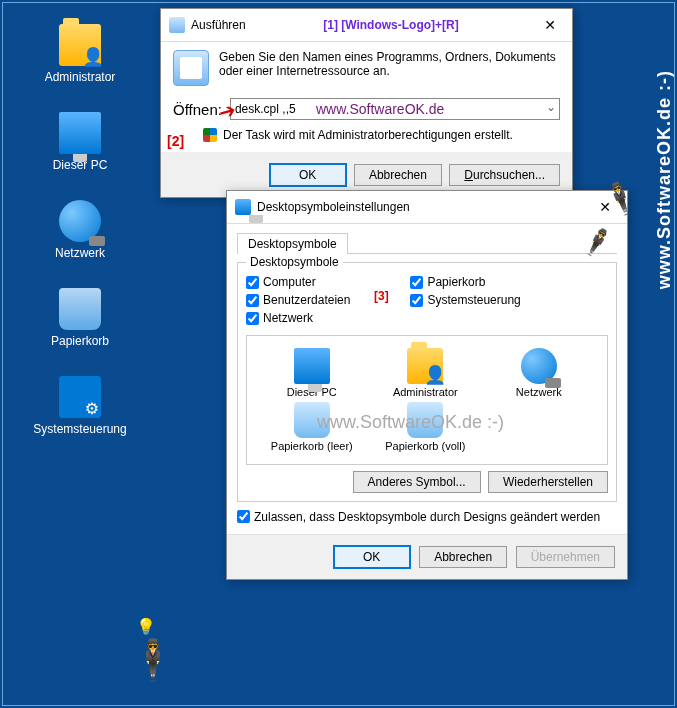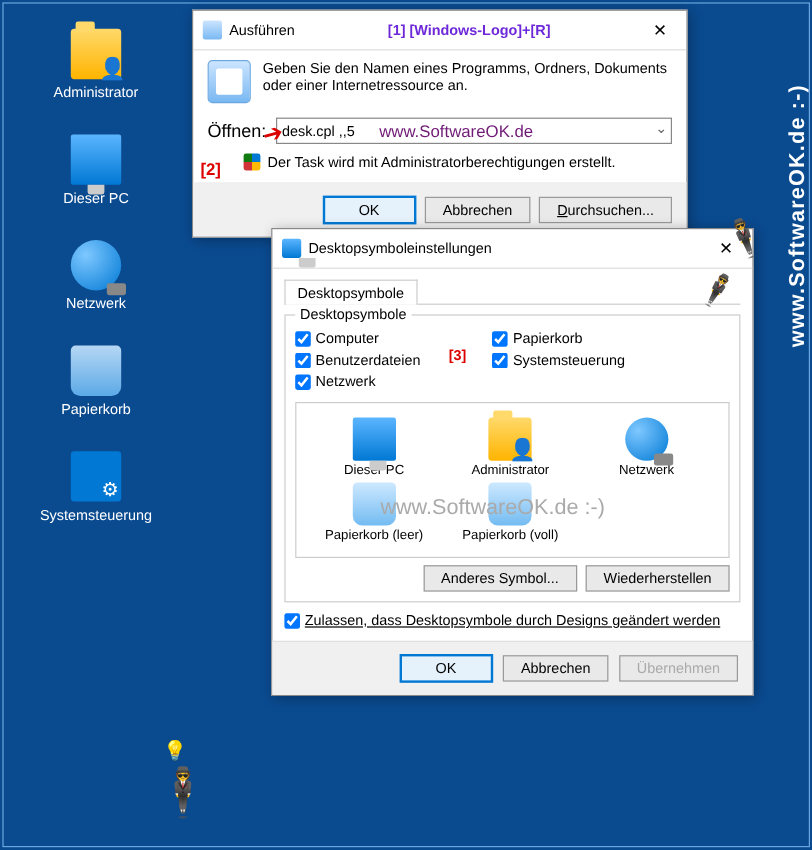--- a/index.html
+++ b/index.html
@@ -61,21 +61,21 @@
 .chk-col label { font-size: 12px; display: flex; align-items: center; gap: 4px; }
 .annot3 { color:#d00; font-weight:bold; position:absolute; left:128px; top:14px; }
 
 .icon-preview { border: 1px solid #ccc; margin-top: 10px; padding: 12px 8px; display: flex; flex-wrap: wrap; gap: 4px 0; position: relative; }
 .pv-item { width: 33%; text-align: center; font-size: 11px; }
 .pv-item .ic { width: 36px; height: 36px; margin: 0 auto 2px; }
 .wm { position: absolute; font-size: 18px; color: #aaa; left: 70px; font-weight: 500; pointer-events: none; }
 .wm.wm1 { top: 76px; }
 .icon-btns { text-align: right; margin-top: 6px; }
 .allow-row { margin-top: 8px; }
-.allow-row label { font-size: 12px; display: flex; align-items: flex-end; gap: 4px; text-decoration: underline; }
+.allow-row label { font-size: 12px; display: flex; align-items: flex-start; gap: 4px; }
 
 .dlg-buttons { text-align: right; padding: 10px 12px; background: #f0f0f0; border-top: 1px solid #e0e0e0; }
 
 
 .input-wm { position: absolute; left: 86px; top: 3px; color: #701a75; font-size: 14px; pointer-events: none; font-weight: 500; }
 
 
 .side-wm { position: absolute; right: 2px; top: 70px; writing-mode: vertical-rl; transform: rotate(180deg); color: white; font-size: 18px; font-weight: bold; letter-spacing: 1px; }
 
 

